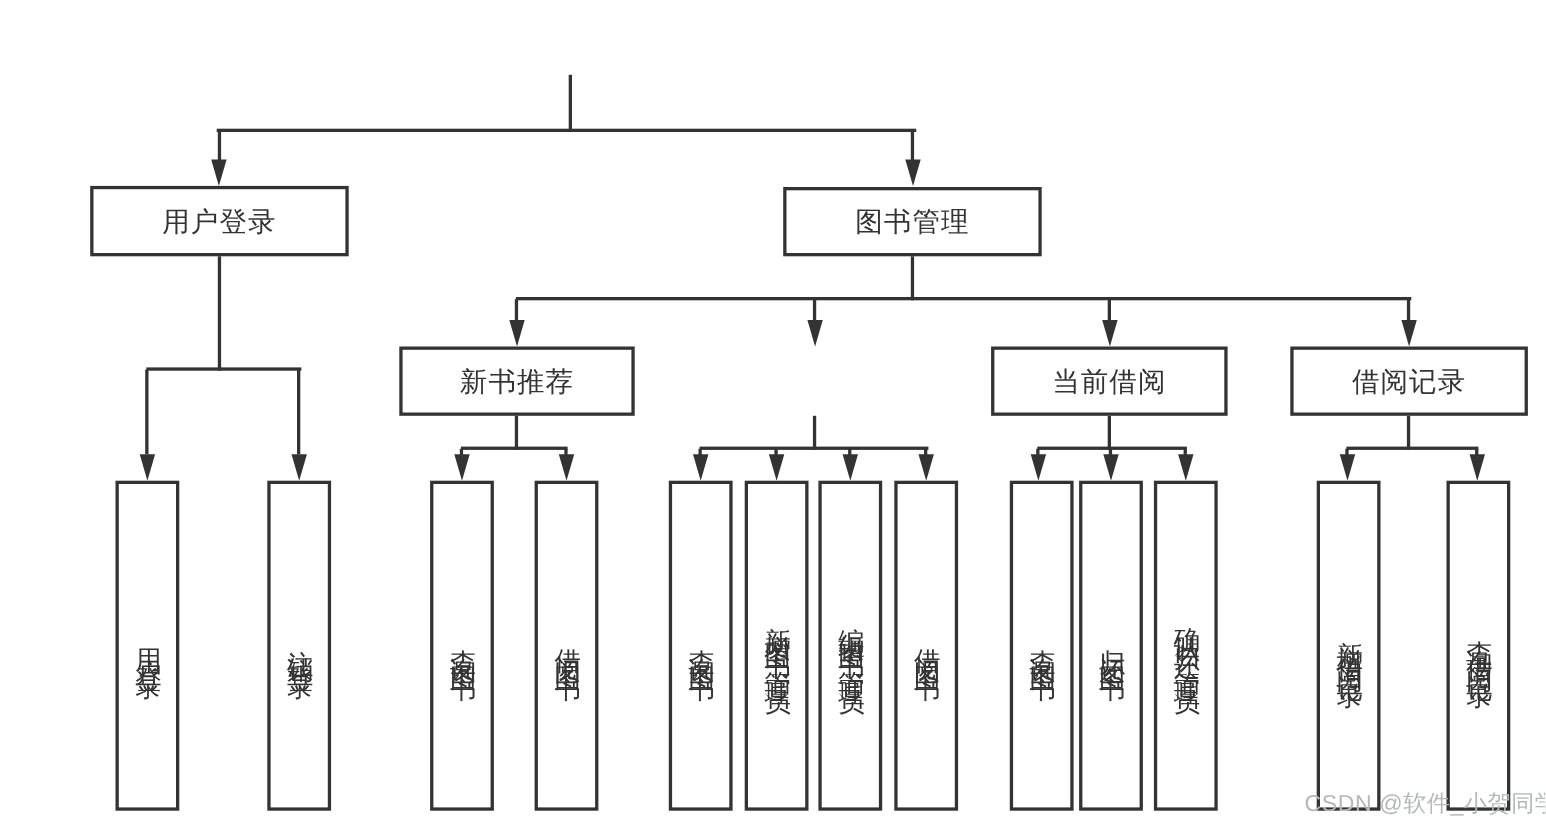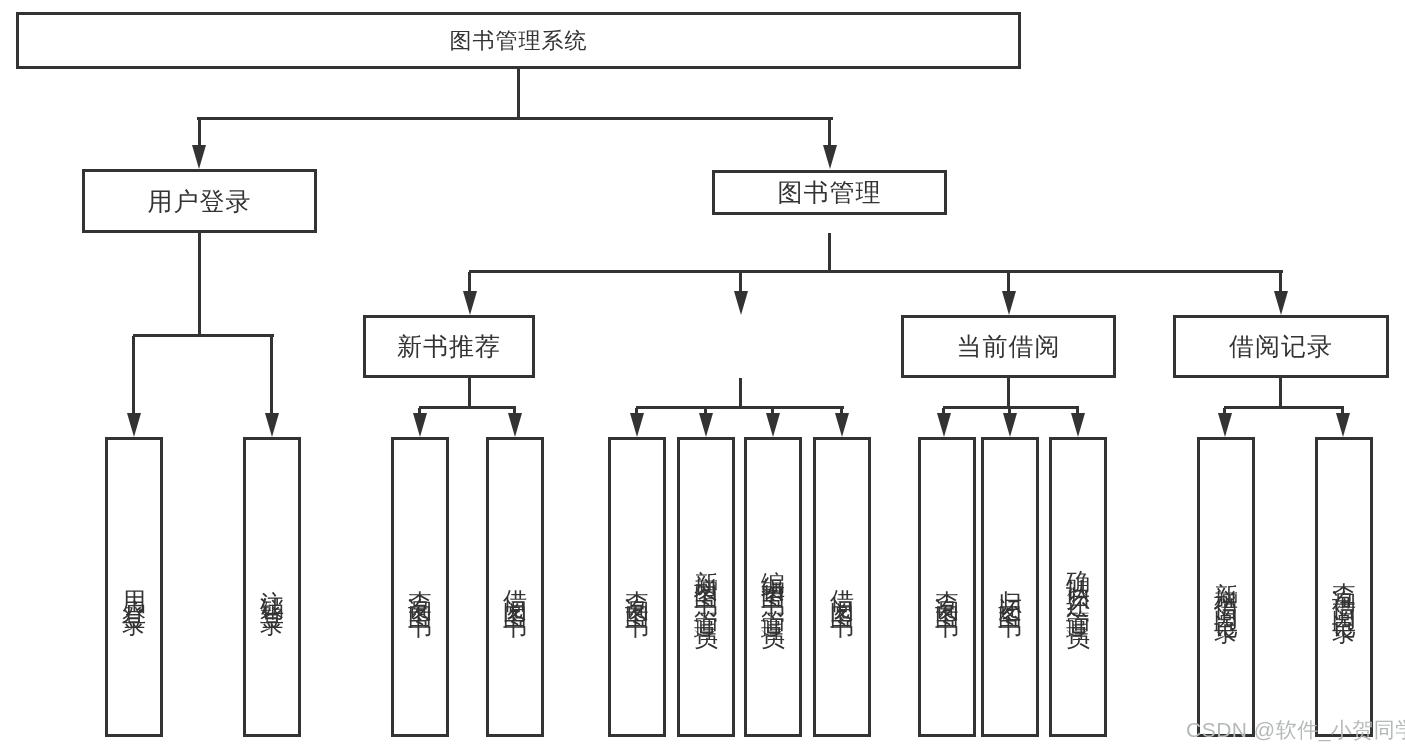--- a/index.html
+++ b/index.html
@@ -32,35 +32,32 @@
   .watermark{
     position:absolute;left:1186px;top:716px;
     color:#b5b9ba;font-size:21px;letter-spacing:0.5px;white-space:nowrap;
   }
 </style>
 </head>
 <body>
 
 <div class="canvas">
 
-  <div class="node root" style="left:16px;top:12px;width:1005px;height:57px;">
-    <span>图书管理系统</span>
-  </div>
 
   <div class="v" style="left:517px;top:68px;height:51px;"></div>
   <div class="h" style="left:197px;top:117px;width:636px;"></div>
   <div class="v" style="left:198px;top:119px;height:29px;"></div>
   <div class="arr" style="left:192px;top:145px;"></div>
   <div class="v" style="left:828px;top:119px;height:29px;"></div>
   <div class="arr" style="left:823px;top:145px;"></div>
 
   <div class="node" style="left:82px;top:169px;width:235px;height:64px;">
     <span>用户登录</span>
   </div>
-  <div class="node" style="left:712px;top:170px;width:235px;height:45px;">
+  <div class="node" style="left:712px;top:170px;width:235px;height:63px;">
     <span>图书管理</span>
   </div>
 
   <div class="v" style="left:198px;top:233px;height:104px;"></div>
   <div class="h" style="left:133px;top:334px;width:141px;"></div>
   <div class="v" style="left:132px;top:336px;height:77px;"></div>
   <div class="arr" style="left:127px;top:413px;"></div>
   <div class="v" style="left:270px;top:336px;height:77px;"></div>
   <div class="arr" style="left:265px;top:413px;"></div>
 
@@ -68,21 +65,21 @@
   <div class="h" style="left:469px;top:270px;width:814px;"></div>
   <div class="v" style="left:468px;top:272px;height:21px;"></div>
   <div class="arr" style="left:463px;top:291px;"></div>
   <div class="v" style="left:739px;top:272px;height:21px;"></div>
   <div class="arr" style="left:734px;top:291px;"></div>
   <div class="v" style="left:1007px;top:272px;height:21px;"></div>
   <div class="arr" style="left:1002px;top:291px;"></div>
   <div class="v" style="left:1279px;top:272px;height:21px;"></div>
   <div class="arr" style="left:1274px;top:291px;"></div>
 
-  <div class="node" style="left:363px;top:315px;width:172px;height:63px;">
+  <div class="node" style="left:363px;top:315px;width:214px;height:63px;">
     <span>新书推荐</span>
   </div>
   <div class="node" style="left:901px;top:315px;width:215px;height:63px;align-items:center;">
     <span>当前借阅</span>
   </div>
   <div class="node" style="left:1173px;top:315px;width:216px;height:63px;">
     <span>借阅记录</span>
   </div>
 
   <div class="v" style="left:468px;top:378px;height:31px;"></div>

